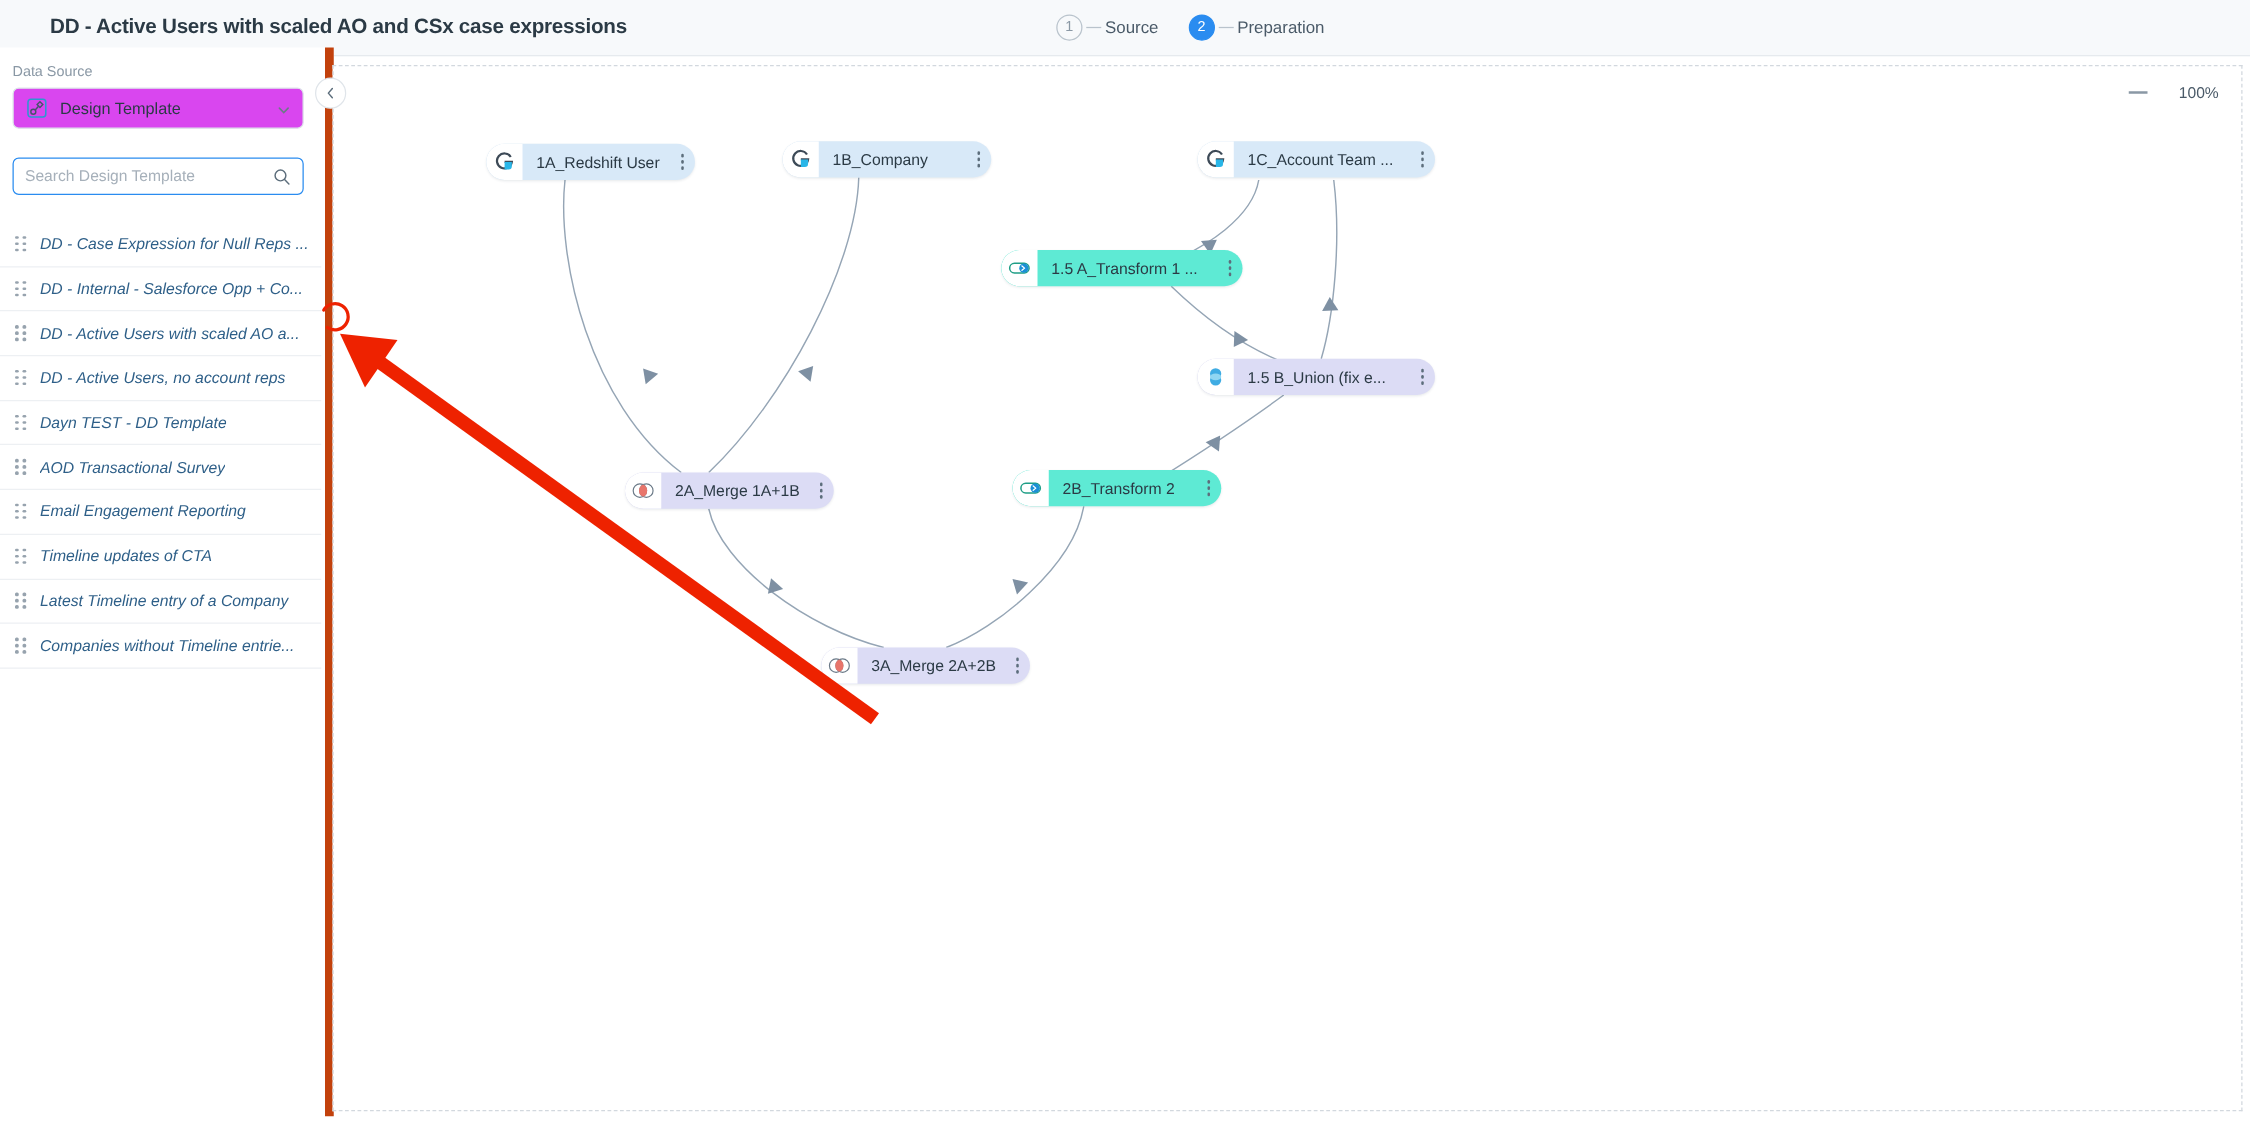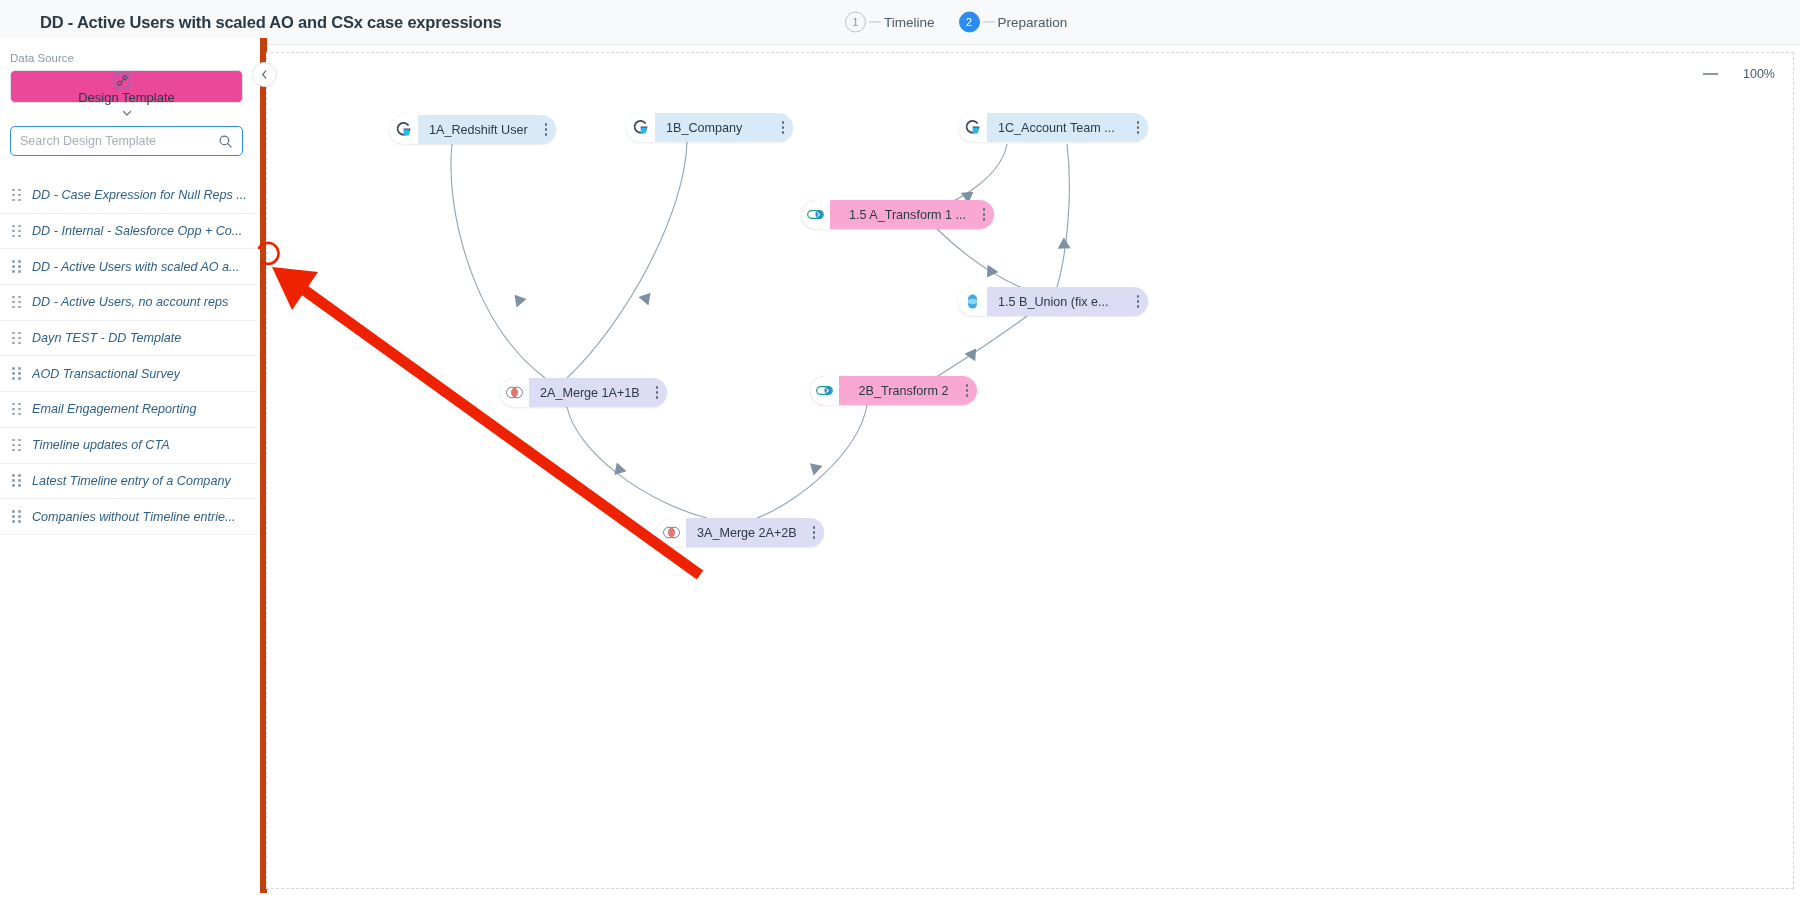--- a/index.html
+++ b/index.html
@@ -48,24 +48,23 @@
     border-right: 7px solid #c2410c;
   }
   .ds-label {
     position: absolute; left: 10px; top: 14px;
     font-size: 11.5px; color: #8a98a5;
   }
   .ds-select {
     position: absolute; left: 10px; top: 32px;
     width: 233px; height: 33px;
     border: 1px solid #dde3e9; border-radius: 5px;
-    background: #ec4899;
+    background: #d946ef;
     display: flex; align-items: center; padding: 0 9px;
     cursor: pointer;
-    flex-direction: column;
   }
   .ds-icon { width: 19px; height: 19px; flex: 0 0 19px; margin-right: 9px; }
   .ds-text { font-size: 13px; color: #2b3a45; flex: 1; }
   .chev { width: 12px; height: 12px; flex: 0 0 12px; }
 
   .search-box {
     position: absolute; left: 10px; top: 88px;
     width: 233px; height: 30px;
     border: 1px solid #2a8cf0; border-radius: 5px;
     background: #fff;
@@ -142,21 +141,21 @@
     white-space: nowrap; overflow: hidden; text-overflow: ellipsis;
   }
   .node-dots {
     width: 20px; flex: 0 0 20px; height: 29px;
     display: flex; flex-direction: column; align-items: center; justify-content: center;
     gap: 2.5px; cursor: pointer;
   }
   .node-dots i { width: 2.6px; height: 2.6px; border-radius: 50%; background: #5d6e7c; display: block; }
 
   .node.source { background: #d8e9f8; }
-  .node.transform { background: #f9a8d4; text-align: center; }
+  .node.transform { background: #5eead4; }
   .node.merge { background: #dcdcf5; }
   .node.union { background: #dcdcf5; }
 
   svg.edges {
     position: absolute; left: 0; top: 0;
     width: 1528px; height: 837px; z-index: 1;
     pointer-events: none;
   }
 
   
@@ -170,21 +169,21 @@
 <body>
 
 <div id="app">
 
   <div class="header">
     <div class="header-title">DD - Active Users with scaled AO and CSx case expressions</div>
     <div class="stepper">
       <div class="step">
         <div class="step-bullet inactive">1</div>
         <div class="step-dash"></div>
-        <div class="step-label">Timeline</div>
+        <div class="step-label">Source</div>
       </div>
       <div class="step-gap"></div>
       <div class="step">
         <div class="step-bullet active">2</div>
         <div class="step-dash"></div>
         <div class="step-label">Preparation</div>
       </div>
     </div>
   </div>
 

